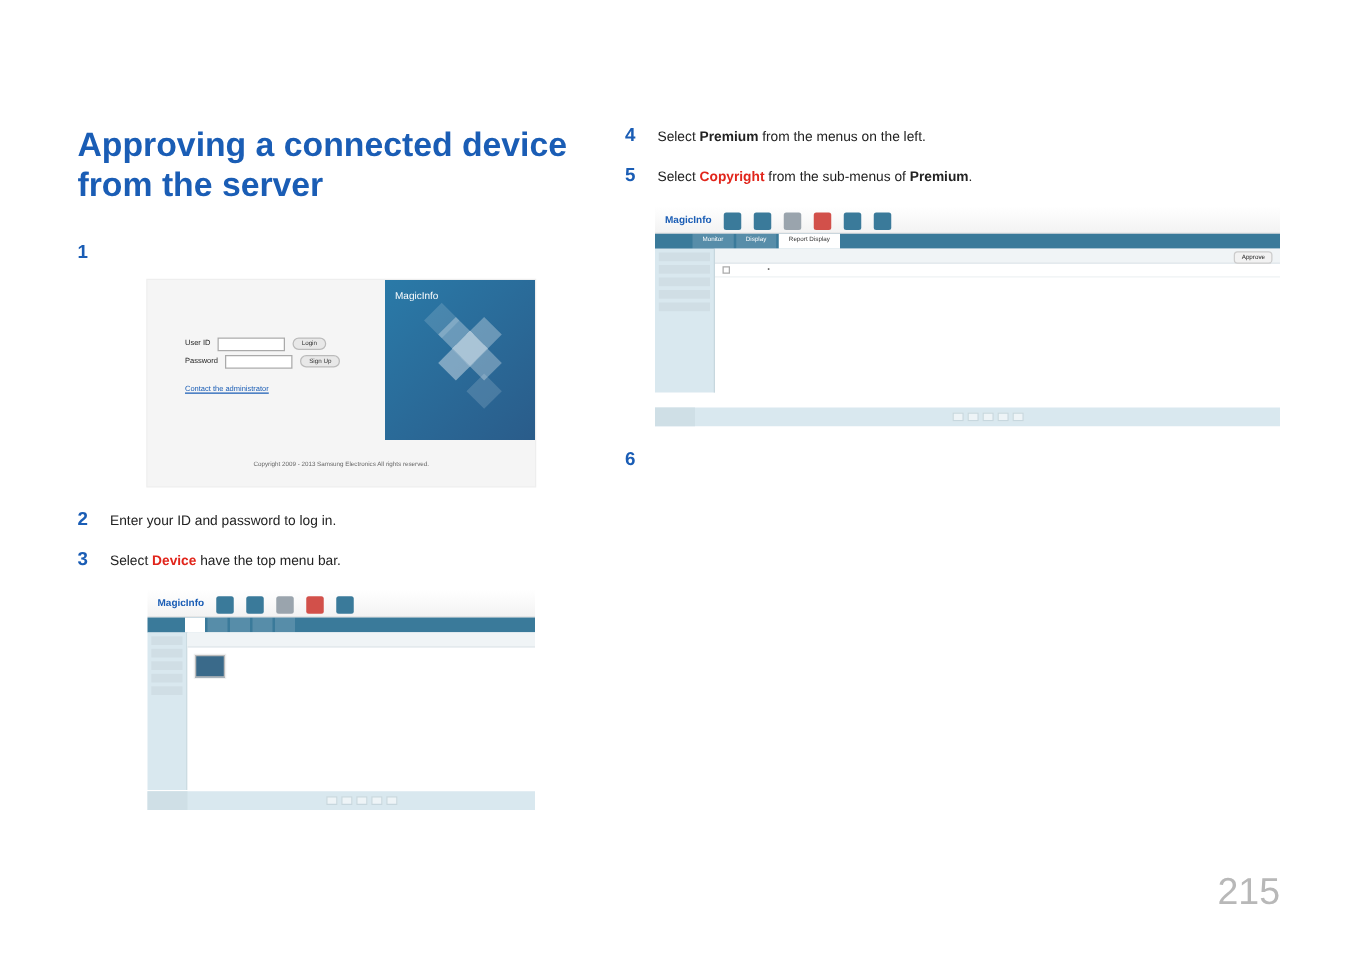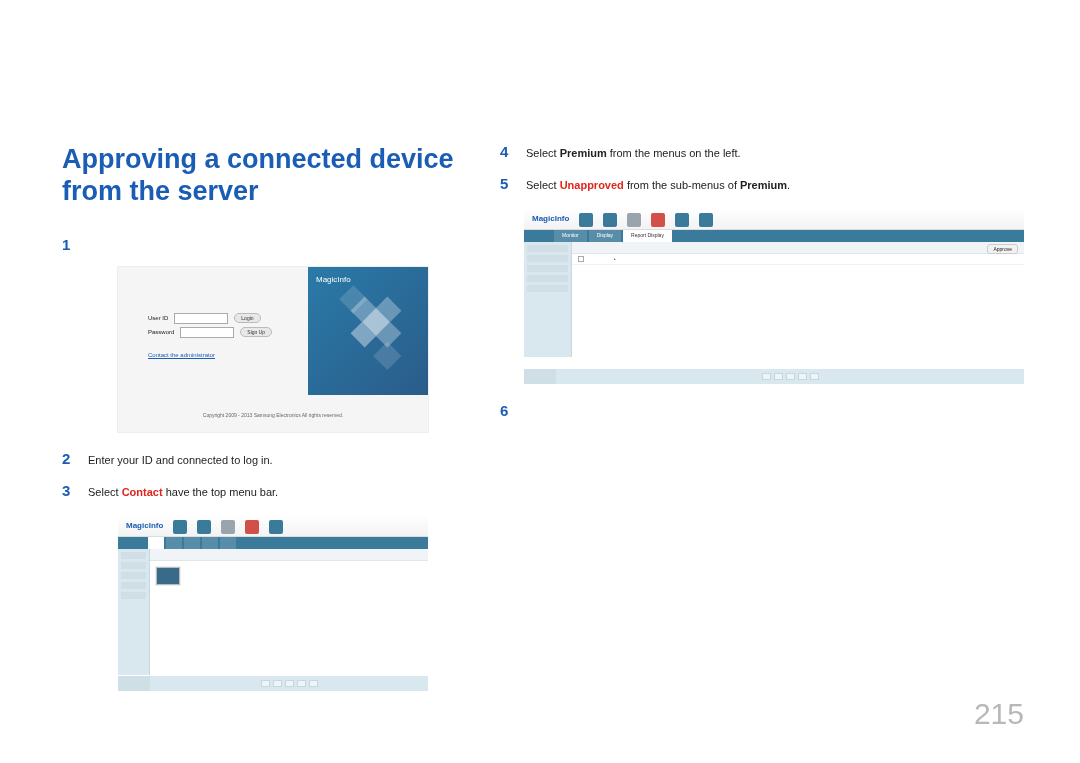--- a/index.html
+++ b/index.html
@@ -9,21 +9,20 @@
     background: #ffffff;
     font-family: "Segoe UI", Arial, sans-serif;
     color: #222;
     position: relative;
     overflow: hidden;
   }
   .page {
     display: flex;
     padding: 100px 56px 0 62px;
     gap: 27px;
-    margin-top: 43px;
   }
   .col {
     flex: 1;
   }
   h1 {
     font-size: 27px;
     font-weight: 700;
     color: #1a5db5;
     line-height: 1.2;
     margin-bottom: 28px;
@@ -171,27 +170,27 @@
       </div>
       <div class="gfx">
         <span class="brand">MagicInfo</span>
         <div class="diamond"></div>
       </div>
       <div class="copy">Copyright 2009 - 2013 Samsung Electronics All rights reserved.</div>
     </div>
 
     <div class="step">
       <span class="num">2</span>
-      <span class="txt">Enter your ID and connected to log in.</span>
+      <span class="txt">Enter your ID and password to log in.</span>
     </div>
 
     <div class="step">
       <span class="num">3</span>
       <span class="txt">
-        <span>Select </span><span class="hl-red">Contact</span><span> have the top menu bar.</span>
+        <span>Select </span><span class="hl-red">Device</span><span> have the top menu bar.</span>
       </span>
     </div>
 
     <div class="shot shot-app">
       <div class="app-top">
         <span class="app-logo">MagicInfo</span>
         <div class="app-icon"></div>
         <div class="app-icon"></div>
         <div class="app-icon grey"></div>
         <div class="app-icon red"></div>
@@ -234,21 +233,21 @@
     <div class="step">
       <span class="num">4</span>
       <span class="txt">
         <span>Select </span><span class="hl-b">Premium</span><span> from the menus on the left.</span>
       </span>
     </div>
 
     <div class="step">
       <span class="num">5</span>
       <span class="txt">
-        <span>Select </span><span class="hl-red">Unapproved</span><span> from the sub-menus of </span><span class="hl-b">Premium</span><span>.</span>
+        <span>Select </span><span class="hl-red">Copyright</span><span> from the sub-menus of </span><span class="hl-b">Premium</span><span>.</span>
       </span>
     </div>
 
     <div class="shot shot-app wide">
       <div class="app-top">
         <span class="app-logo">MagicInfo</span>
         <div class="app-icon"></div>
         <div class="app-icon"></div>
         <div class="app-icon grey"></div>
         <div class="app-icon red"></div>

